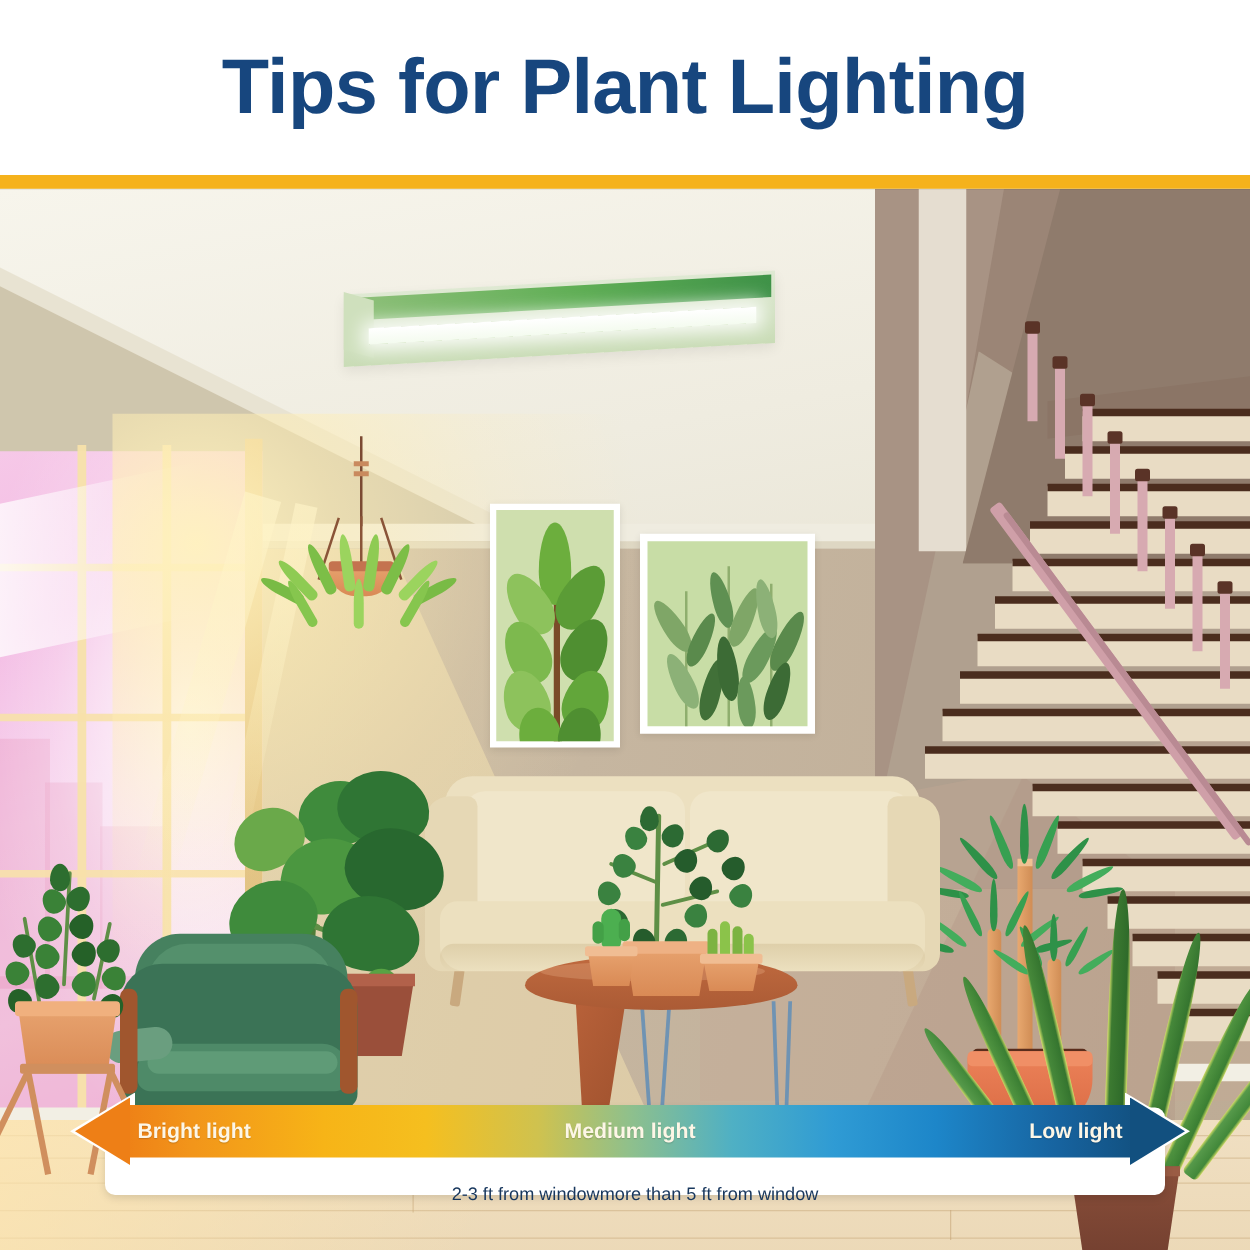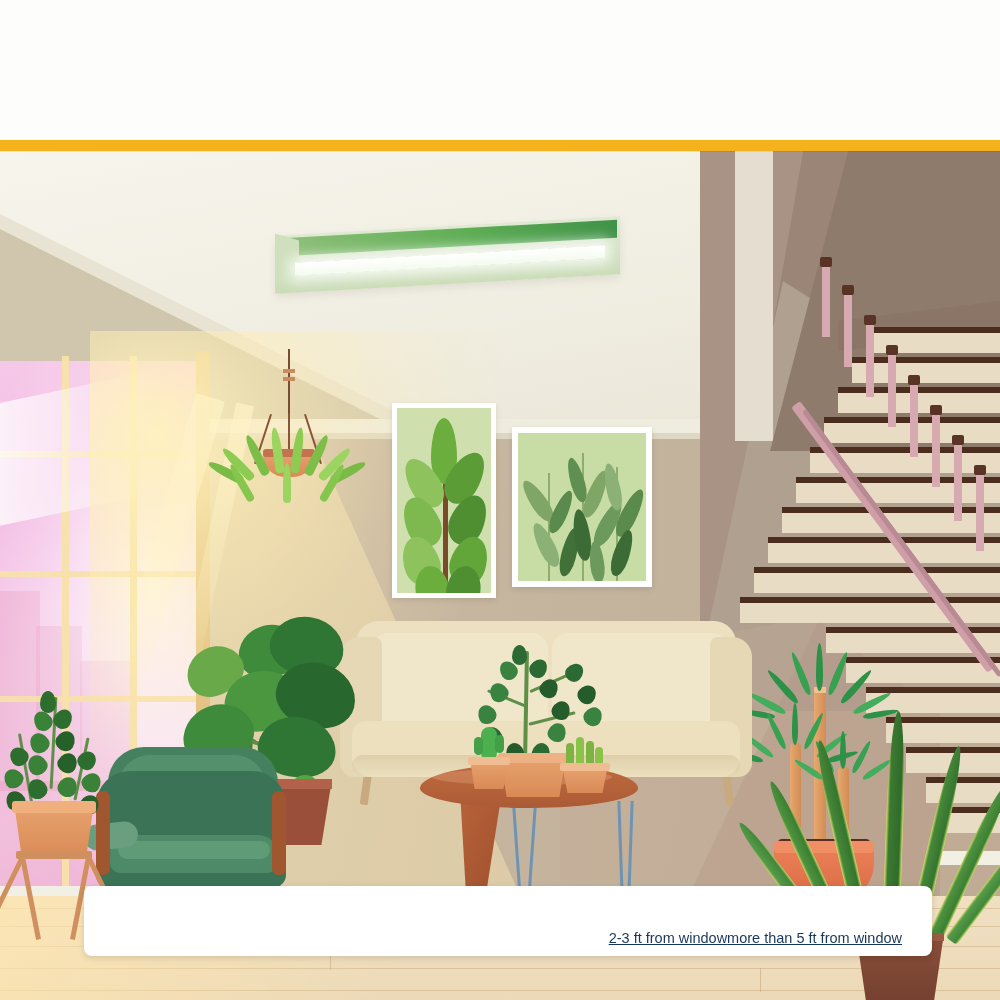--- a/index.html
+++ b/index.html
@@ -179,23 +179,23 @@
   .blade { position:absolute; border-radius:50% 50% 4px 4px; transform-origin:50% 100%; }
   .frond { position:absolute; border-radius:50% 50% 50% 50% / 70% 70% 30% 30%;
      transform-origin:50% 100%; }
   .stem { position:absolute; background:#5e8f46; border-radius:2px; }
   .mleaf { position:absolute; border-radius:50% 50% 45% 45% / 55% 55% 45% 45%; }
 
   
   #legend { position:absolute; left:60px; top:880px; width:888px; height:80px; z-index:60; }
   .legend-white { position:absolute; left:24px; top:6px; width:848px; height:70px;
      background:#ffffff; border-radius:8px; box-shadow:0 2px 7px rgba(0,0,0,.13); }
-  .legend-sub { position:absolute; left:40px; top:42px; width:816px; height:32px;
-     display:flex; align-items:center; justify-content:flex-end;
-     padding:0 14px; font-size:14.5px; color:#18375d;text-decoration:underline; }
+  .legend-sub { position:absolute; left:40px; top:60px; width:816px; height:32px;
+     display:flex; align-items:center; justify-content:center;
+     padding:0 14px; font-size:14.5px; color:#18375d; }
   .arrow-wrap { position:absolute; left:0px; top:4px; width:888px; height:42px; }
   .arrow-bar { position:absolute; left:36px; top:0; width:816px; height:42px;
      background:linear-gradient(90deg,
         #ee7f16 0%, #f2951a 7%, #f7b417 20%, #f5bf1f 30%,
         #cfc24f 41%, #8fc08c 50%, #4fb0c4 60%,
         #2f9bd4 70%, #1d86c9 80%, #17639f 92%, #12507f 100%); }
   .arrow-left { position:absolute; left:0px; top:-6px; width:44px; height:54px;
      background:#ee7f16; clip-path:polygon(0% 50%, 100% 0%, 100% 100%); }
   .arrow-right { position:absolute; left:844px; top:-6px; width:44px; height:54px;
      background:#12507f; clip-path:polygon(100% 50%, 0% 0%, 0% 100%); }
@@ -211,20 +211,23 @@
   .lab-medium { position:absolute; left:50%; transform:translateX(-50%); }
   .lab-low { position:absolute; right:14px; }
   .sub-left { font-size:14.5px; color:#18375d; }
   .sub-right { font-size:14.5px; color:#18375d; }
 </style>
 </head>
 <body>
 
 <div id="page">
 
+  <div id="header">
+    <div id="title">Tips for Plant Lighting</div>
+  </div>
   <div id="divider"></div>
 
   <div id="scene">
 
     <div class="abs ceiling"></div>
     <div class="abs ceiling-grad"></div>
     <div class="abs soffit-left"></div>
     <div class="abs soffit-left-face"></div>
     <div class="abs ceil-edge"></div>
     <div class="abs ceil-shadow"></div>
@@ -567,15 +570,27 @@
     </div>
 
   </div>
 
   <div id="legend">
     <div class="legend-white"></div>
     <div class="legend-sub">
       <span class="sub-left">2-3 ft from window</span>
       <span class="sub-right">more than 5 ft from window</span>
     </div>
+    <div class="arrow-wrap">
+      <div class="arrow-left-out"></div>
+      <div class="arrow-right-out"></div>
+      <div class="arrow-bar"></div>
+      <div class="arrow-left"></div>
+      <div class="arrow-right"></div>
+      <div class="legend-labels">
+        <span class="lab lab-bright">Bright light</span>
+        <span class="lab lab-medium">Medium light</span>
+        <span class="lab lab-low">Low light</span>
+      </div>
+    </div>
   </div>
 
 </div>
 
 </body></html>

